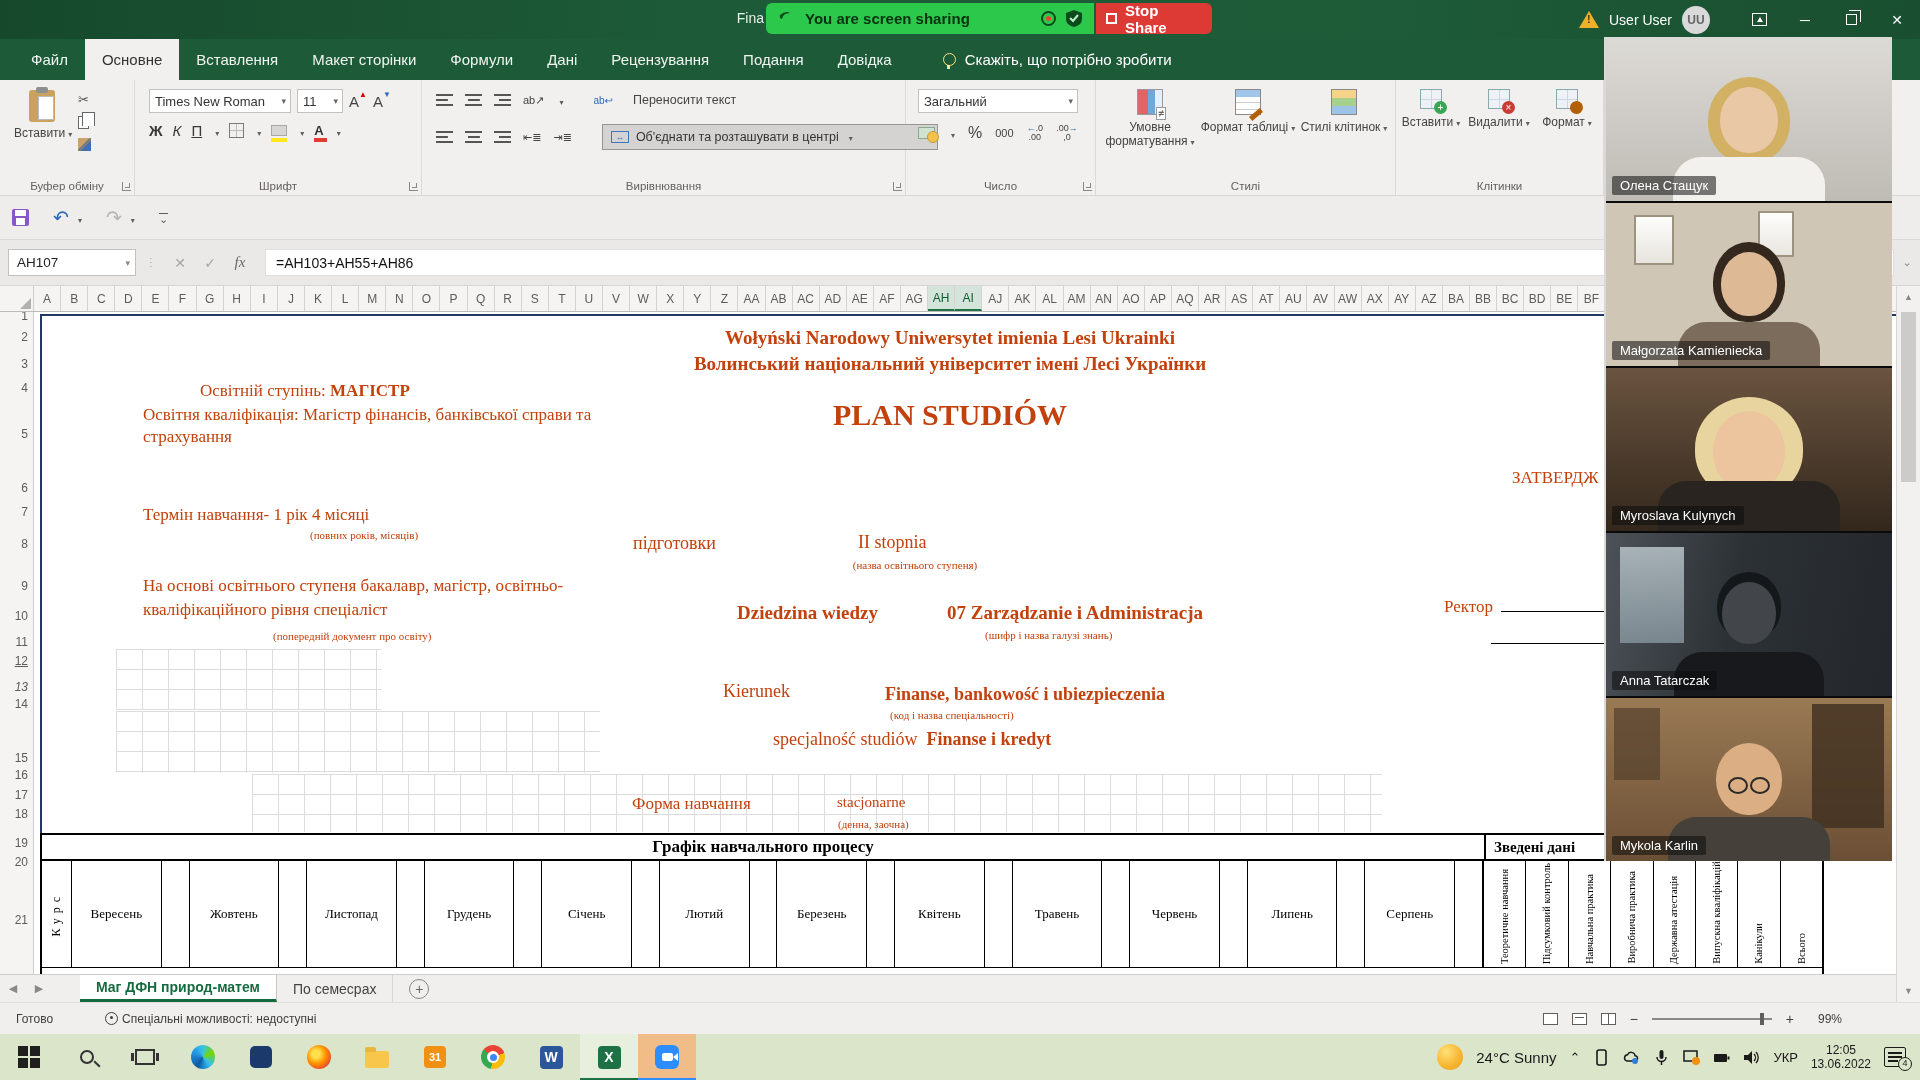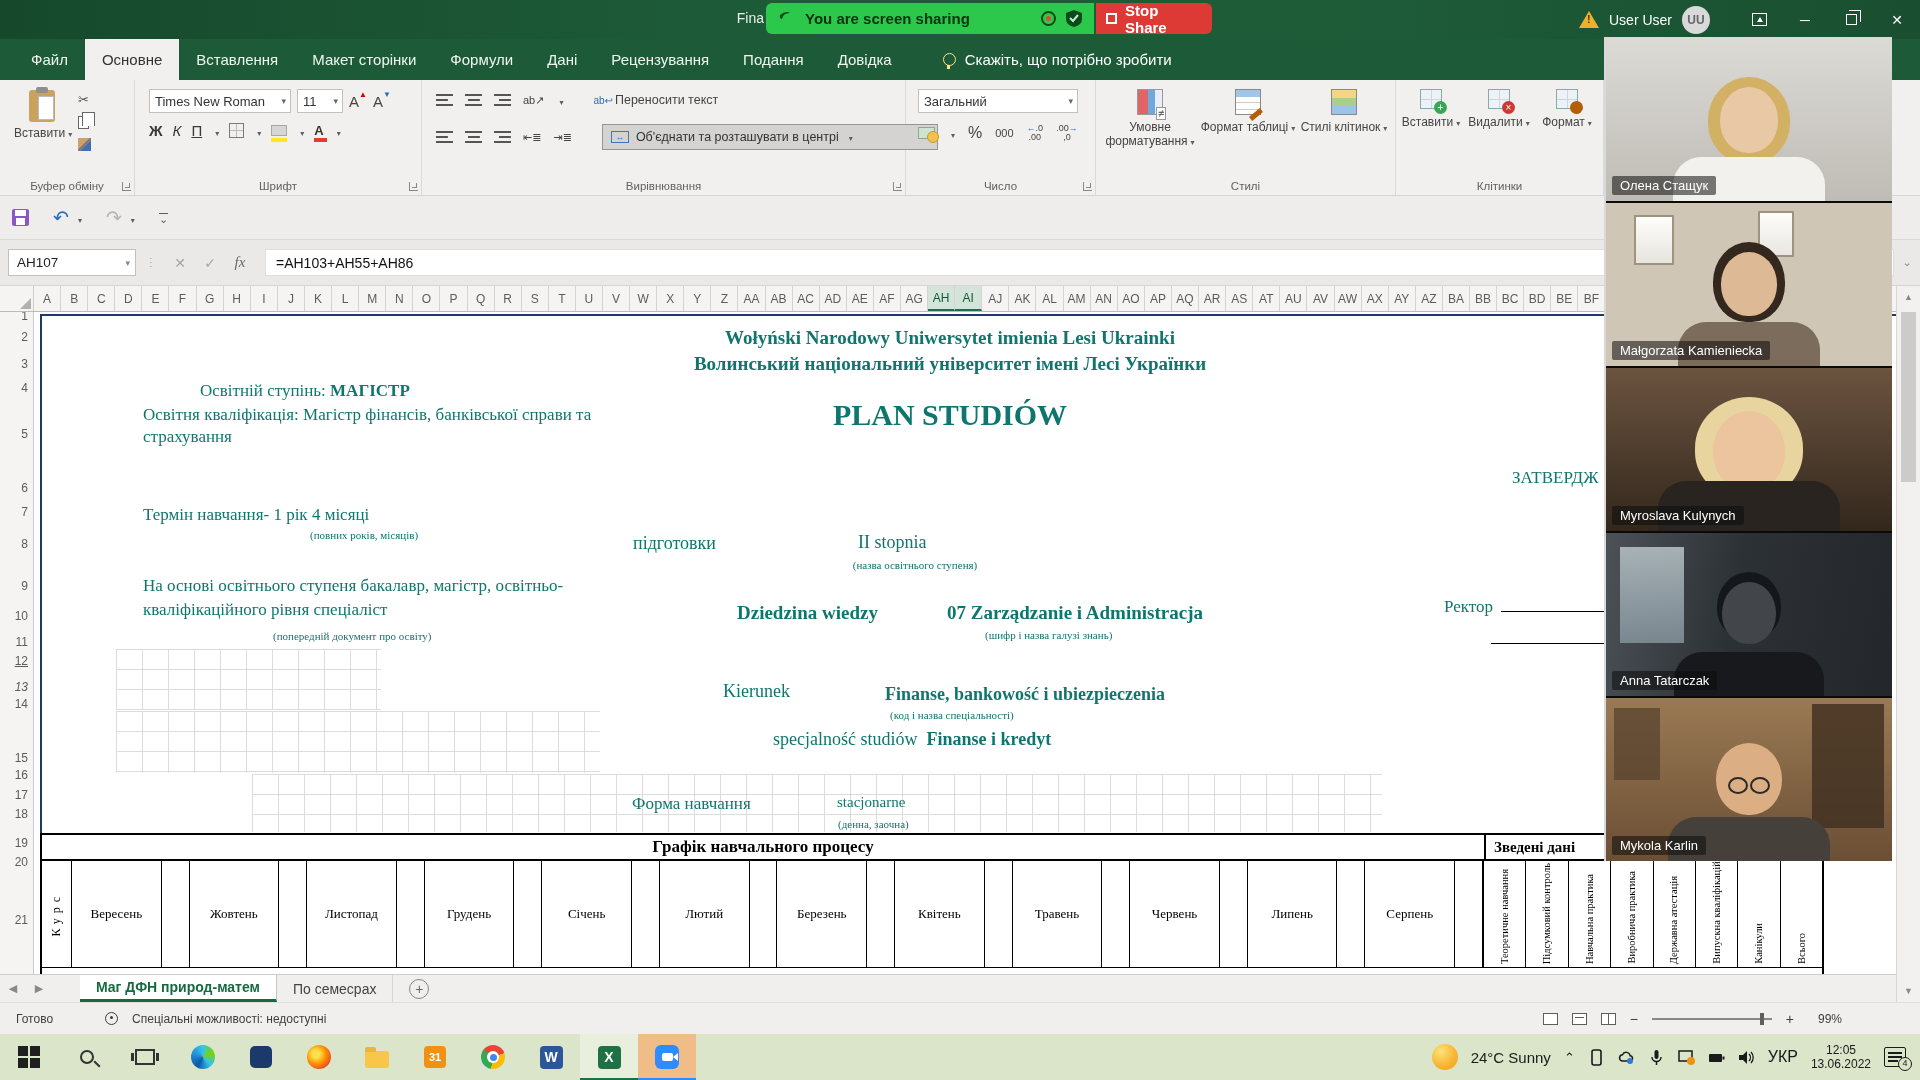--- a/index.html
+++ b/index.html
@@ -87,21 +87,21 @@
     linear-gradient(#555,#555) 50% 0/100% 2px no-repeat,
     linear-gradient(#555,#555) 50% 5px/70% 2px no-repeat,
     linear-gradient(#555,#555) 50% 10px/100% 2px no-repeat}
   .al-ic.r{background:
     linear-gradient(#555,#555) 100% 0/100% 2px no-repeat,
     linear-gradient(#555,#555) 100% 5px/70% 2px no-repeat,
     linear-gradient(#555,#555) 100% 10px/100% 2px no-repeat}
   .ar1{position:absolute;left:14px;top:11px;display:flex;gap:12px;align-items:center}
   .ar2{position:absolute;left:14px;top:44px;display:flex;gap:12px;align-items:center}
   .ori{font-size:11px;color:#444}
-  .wrap-btn{display:flex;align-items:center;gap:2px;font-size:12.5px;color:#444;margin-left:18px}
+  .wrap-btn{display:flex;align-items:center;gap:20px;font-size:12.5px;color:#444;margin-left:18px}
   .wrap-ic{font-size:10px;color:#2b6cb8}
   .merge-btn{margin-left:18px;height:26px;background:#d5d3d1;border:1px solid #979593;display:flex;align-items:center;gap:7px;
     padding:0 8px;font-size:12.5px;color:#333;width:336px}
   .merge-ic{width:18px;height:12px;border:1px solid #3c78c0;display:flex;align-items:center;justify-content:center;font-size:9px;color:#3c78c0}
   
   #g-num{width:190px}
   .nr1{position:absolute;left:12px;top:9px}
   .nr2{position:absolute;left:12px;top:44px;display:flex;gap:13px;align-items:center;color:#444}
   .money-ic{width:17px;height:12px;background:#cfe3d2;border:1px solid #8aa98f;position:relative}
   .money-ic::after{content:"";position:absolute;left:8px;top:3px;width:10px;height:10px;border-radius:50%;background:#f2c14e;border:1px solid #c79b2e}
@@ -162,21 +162,21 @@
   #cols{display:flex;flex:1}
   .col{width:27.1px;flex:none;display:flex;align-items:center;justify-content:center;font-size:12px;color:#5c5c5c;
     border-right:1px solid #d5d3d1;height:100%}
   .col.sel{background:#d5e4da;color:#0e5c2f;border-bottom:2.5px solid #1e7145}
 
   
   #gridarea{position:absolute;left:0;top:312px;width:1920px;height:662px;background:#fff;overflow:hidden}
   #gutter{position:absolute;left:0;top:0;width:34px;height:662px;background:#f5f4f3;border-right:1px solid #cfcdcb}
   .rownum{position:absolute;right:5px;font-size:12px;color:#5c5c5c}
   .navy{position:absolute;background:#1f3864}
-  .doc{position:absolute;font-family:"Liberation Serif",serif;color:#0f766e}
+  .doc{position:absolute;font-family:"Liberation Serif",serif;color:#c2410c}
   .b{font-weight:bold}
   .small{font-size:11px}
   .gridpatch{position:absolute;border-left:1px solid #dcdcdc;border-top:1px solid #dcdcdc;background:
     repeating-linear-gradient(to right,transparent 0 25px,#dcdcdc 25px 26px),
     repeating-linear-gradient(to bottom,transparent 0 19px,#dcdcdc 19px 20px)}
   .uline{display:inline-block;border-bottom:1px solid #000;height:14px}
 
   
   #tableC{position:absolute;left:40px;top:521px;width:1784px;height:141px;border:2px solid #000;border-bottom:none;
     background:#fff;font-family:"Liberation Serif",serif}
@@ -201,21 +201,21 @@
   #stabs{display:flex;margin-left:28px}
   .stab{padding:0 16px;display:flex;align-items:center;font-size:14px;color:#444;border-right:1px solid #d8d6d4}
   .stab.active{background:#fff;color:#156b3f;font-weight:bold;border-bottom:3px solid #156b3f;border-right:1px solid #c8c6c4}
   #addsheet{width:20px;height:20px;border:1px solid #8a8886;border-radius:50%;color:#666;font-size:14px;line-height:18px;
     text-align:center;align-self:center;margin-left:16px}
 
   
   #statusbar{position:absolute;left:0;top:1002px;width:1920px;height:32px;background:#f0efee;border-top:1px solid #e1dfdd;
     display:flex;align-items:center;font-size:12px;color:#3f3e3c}
   #st-ready{margin-left:16px}
-  #st-acc{margin-left:52px;display:flex;align-items:center;gap:14px}
+  #st-acc{margin-left:52px;display:flex;align-items:center;gap:4px}
   .acc-ic{width:13px;height:13px;border:1.4px solid #3f3e3c;border-radius:50%;position:relative}
   .acc-ic::after{content:"";position:absolute;left:4px;top:3px;width:3px;height:3px;border-radius:50%;background:#3f3e3c}
   #st-right{margin-left: auto;display:flex;align-items:center;gap:14px;margin-right:78px}
   .view-ic{width:15px;height:12px;border:1px solid #5f5e5c;background:#fff}
   .view-ic.v2{background:linear-gradient(#5f5e5c,#5f5e5c) 2px 3px/9px 1px no-repeat,#fff}
   .view-ic.v3{background:linear-gradient(#5f5e5c,#5f5e5c) 50% 0/1px 100% no-repeat,#fff}
   #zoomtrack{width:120px;height:2px;background:#8a8886;position:relative}
   #zoomknob{position:absolute;left:108px;top:-5px;width:4px;height:12px;background:#5f5e5c}
   .zglyph{font-size:14px;color:#3f3e3c}
 
@@ -250,21 +250,21 @@
   .i-excel{width:23px;height:23px;border-radius:4px;background:#1e7145;color:#fff;font-weight:bold;font-size:14px;
     display:flex;align-items:center;justify-content:center}
   .i-zoom{width:24px;height:24px;border-radius:6px;background:#2d8cff;display:flex;align-items:center;justify-content:center}
   .i-zoom .cam{width:11px;height:8px;background:#fff;border-radius:2px;position:relative}
   .i-zoom .cam::after{content:"";position:absolute;right:-5px;top:0;border-top:4px solid transparent;border-bottom:4px solid transparent;border-right:5px solid #fff}
   #tray{margin-left:auto;display:flex;align-items:center;gap:13px;margin-right:8px;color:#1a1a1a}
   .sun{width:26px;height:26px;border-radius:50%;background:radial-gradient(circle at 35% 30%,#ffe27a,#f7b733 55%,#ef9f1f)}
   #weather-txt{font-size:15px;white-space:nowrap}
   .tr-ic{font-size:13px;color:#1a1a1a}
   .tr-svg{width:17px;height:17px;display:block}
-  #lang{font-size:16px}
+  #lang{font-size:13px}
   #clock{font-size:12px;line-height:14px;text-align:center;white-space:nowrap}
   #notif{width:22px;height:20px;background:
     linear-gradient(#1a1a1a,#1a1a1a) 3px 4px/14px 2px no-repeat,
     linear-gradient(#1a1a1a,#1a1a1a) 3px 8px/14px 2px no-repeat,
     linear-gradient(#1a1a1a,#1a1a1a) 3px 12px/10px 2px no-repeat,#dbe5ca;
     border:1.5px solid #1a1a1a;border-radius:2px;position:relative;margin-right:6px}
   #notif .badge{position:absolute;right:-7px;bottom:-5px;width:14px;height:14px;border:1.5px solid #1a1a1a;border-radius:50%;
     background:#dbe5ca;font-size:9px;line-height:11px;text-align:center}
 
   

